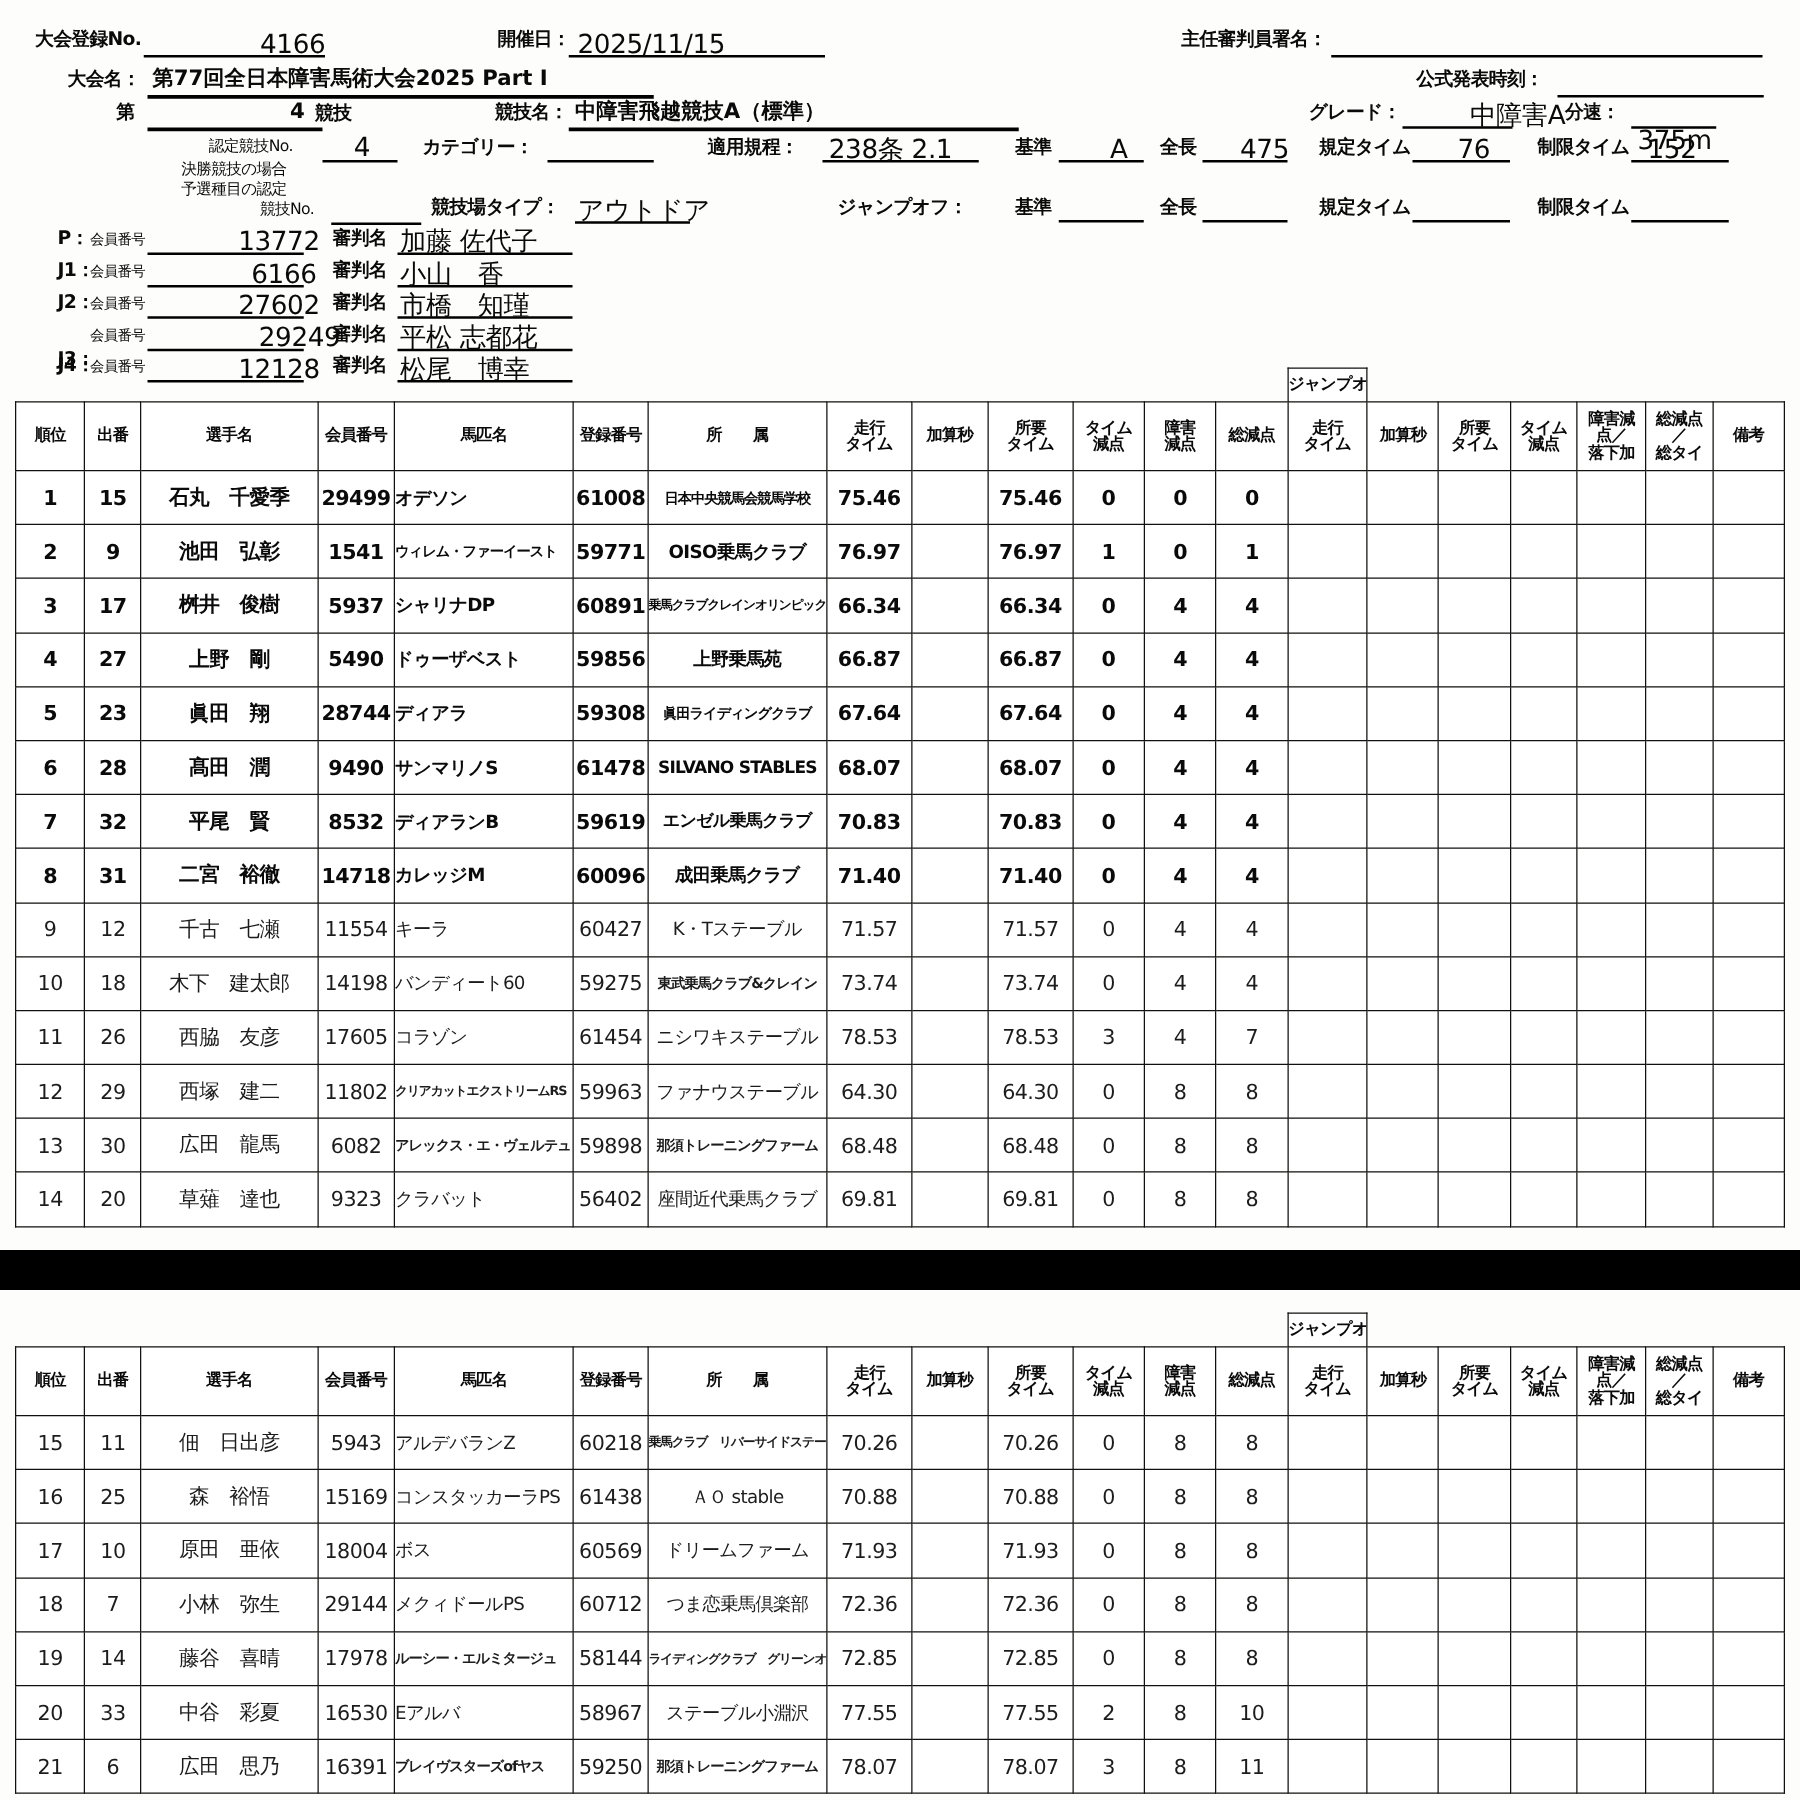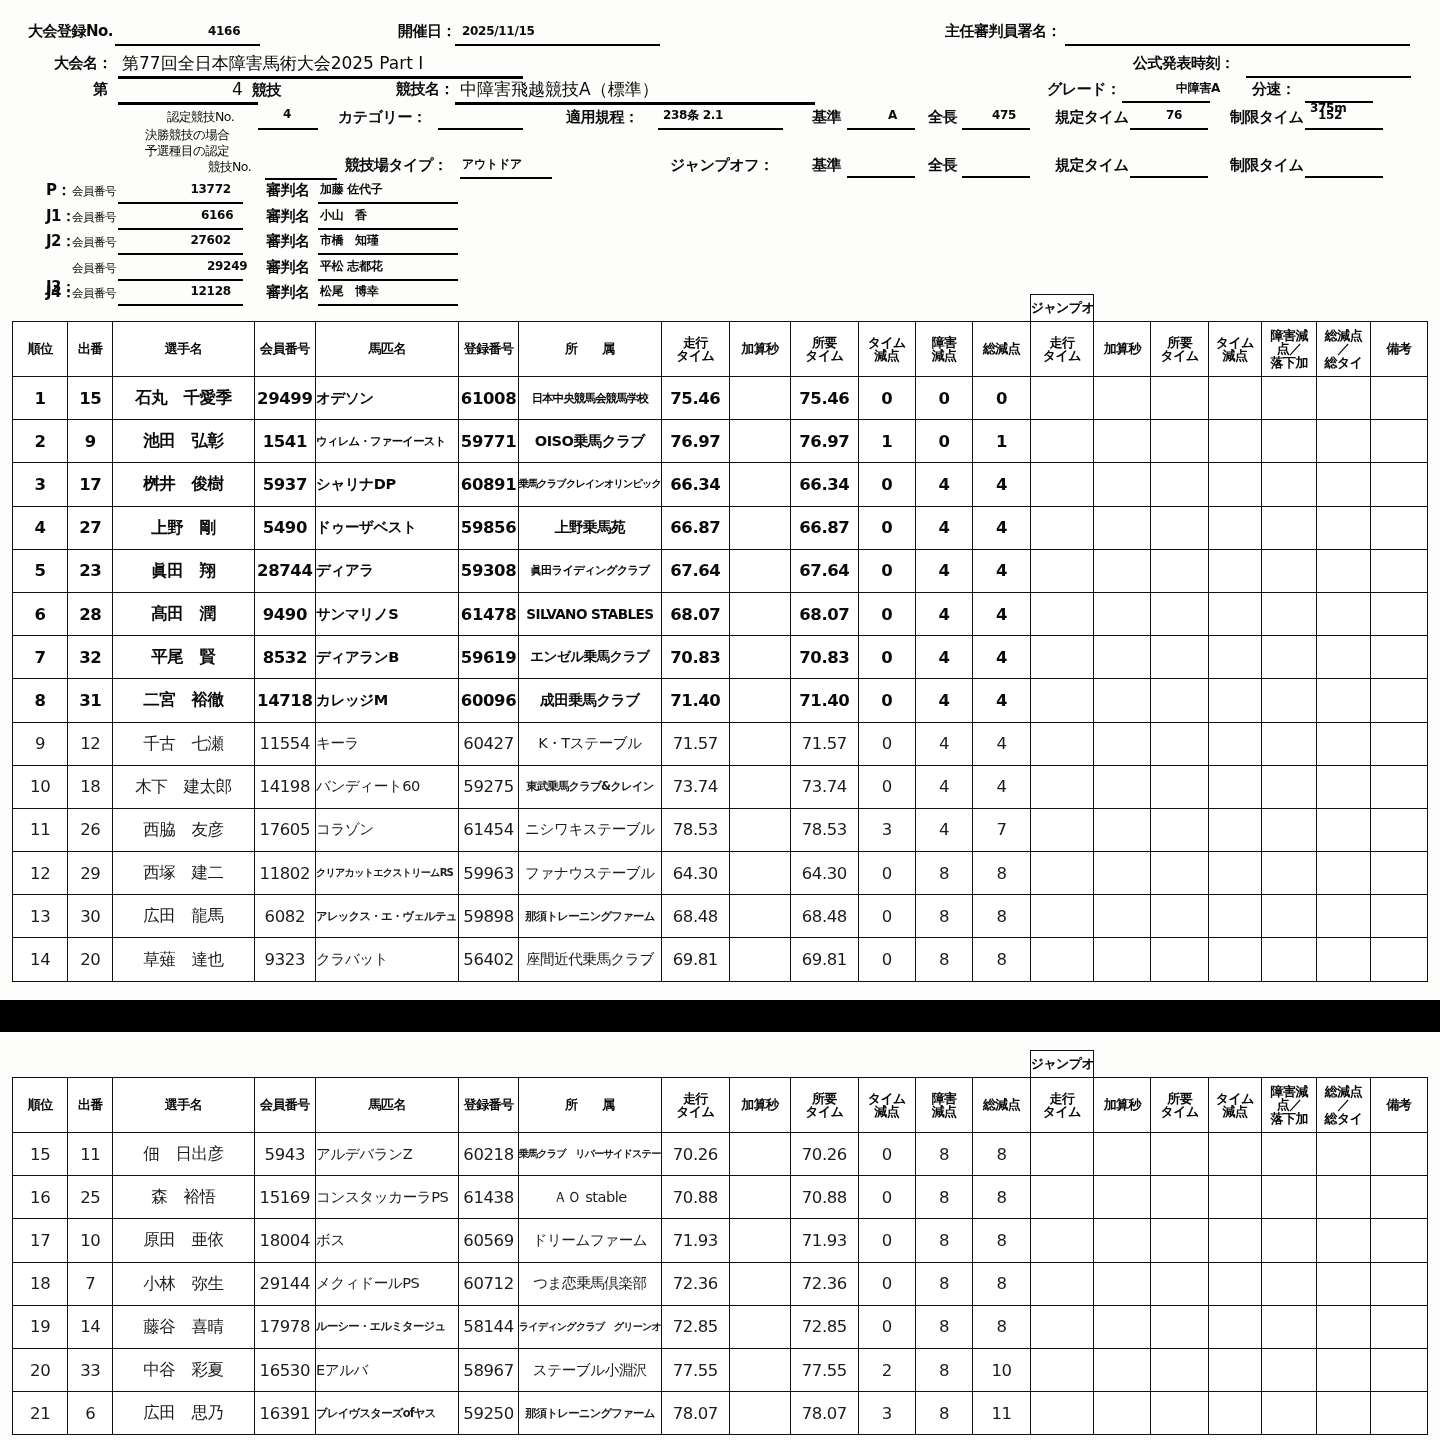--- a/index.html
+++ b/index.html
@@ -12,22 +12,22 @@
     overflow:hidden;
     position:relative;
   }
   .page{position:absolute;inset:0;}
 
   
   .hdr{position:absolute;left:0;top:0;width:1440px;height:312px;}
   .fld{position:absolute;white-space:nowrap;font-weight:bold;line-height:1;}
   .lbl{font-size:15px;font-weight:bold;letter-spacing:-0.5px;}
   .lbl-sm{font-size:12.5px;font-weight:normal;letter-spacing:-0.5px;}
-  .val{font-size:12px;font-weight:bold;letter-spacing:-0.3px;}
-  .val-lg{font-size:17px;font-weight:normal;letter-spacing:0px;}
+  .val{font-size:21px;font-weight:normal;letter-spacing:-0.3px;}
+  .val-lg{font-size:17px;font-weight:bold;letter-spacing:0px;}
   .rule{position:absolute;border-bottom:2.4px solid #000;}
   .rule-th{position:absolute;border-bottom:3.2px solid #000;}
 
   
   table.rt{border-collapse:collapse;table-layout:fixed;position:absolute;}
   table.rt td,table.rt th{
     border:1.6px solid #111;
     padding:0;
     font-weight:bold;
     text-align:center;

